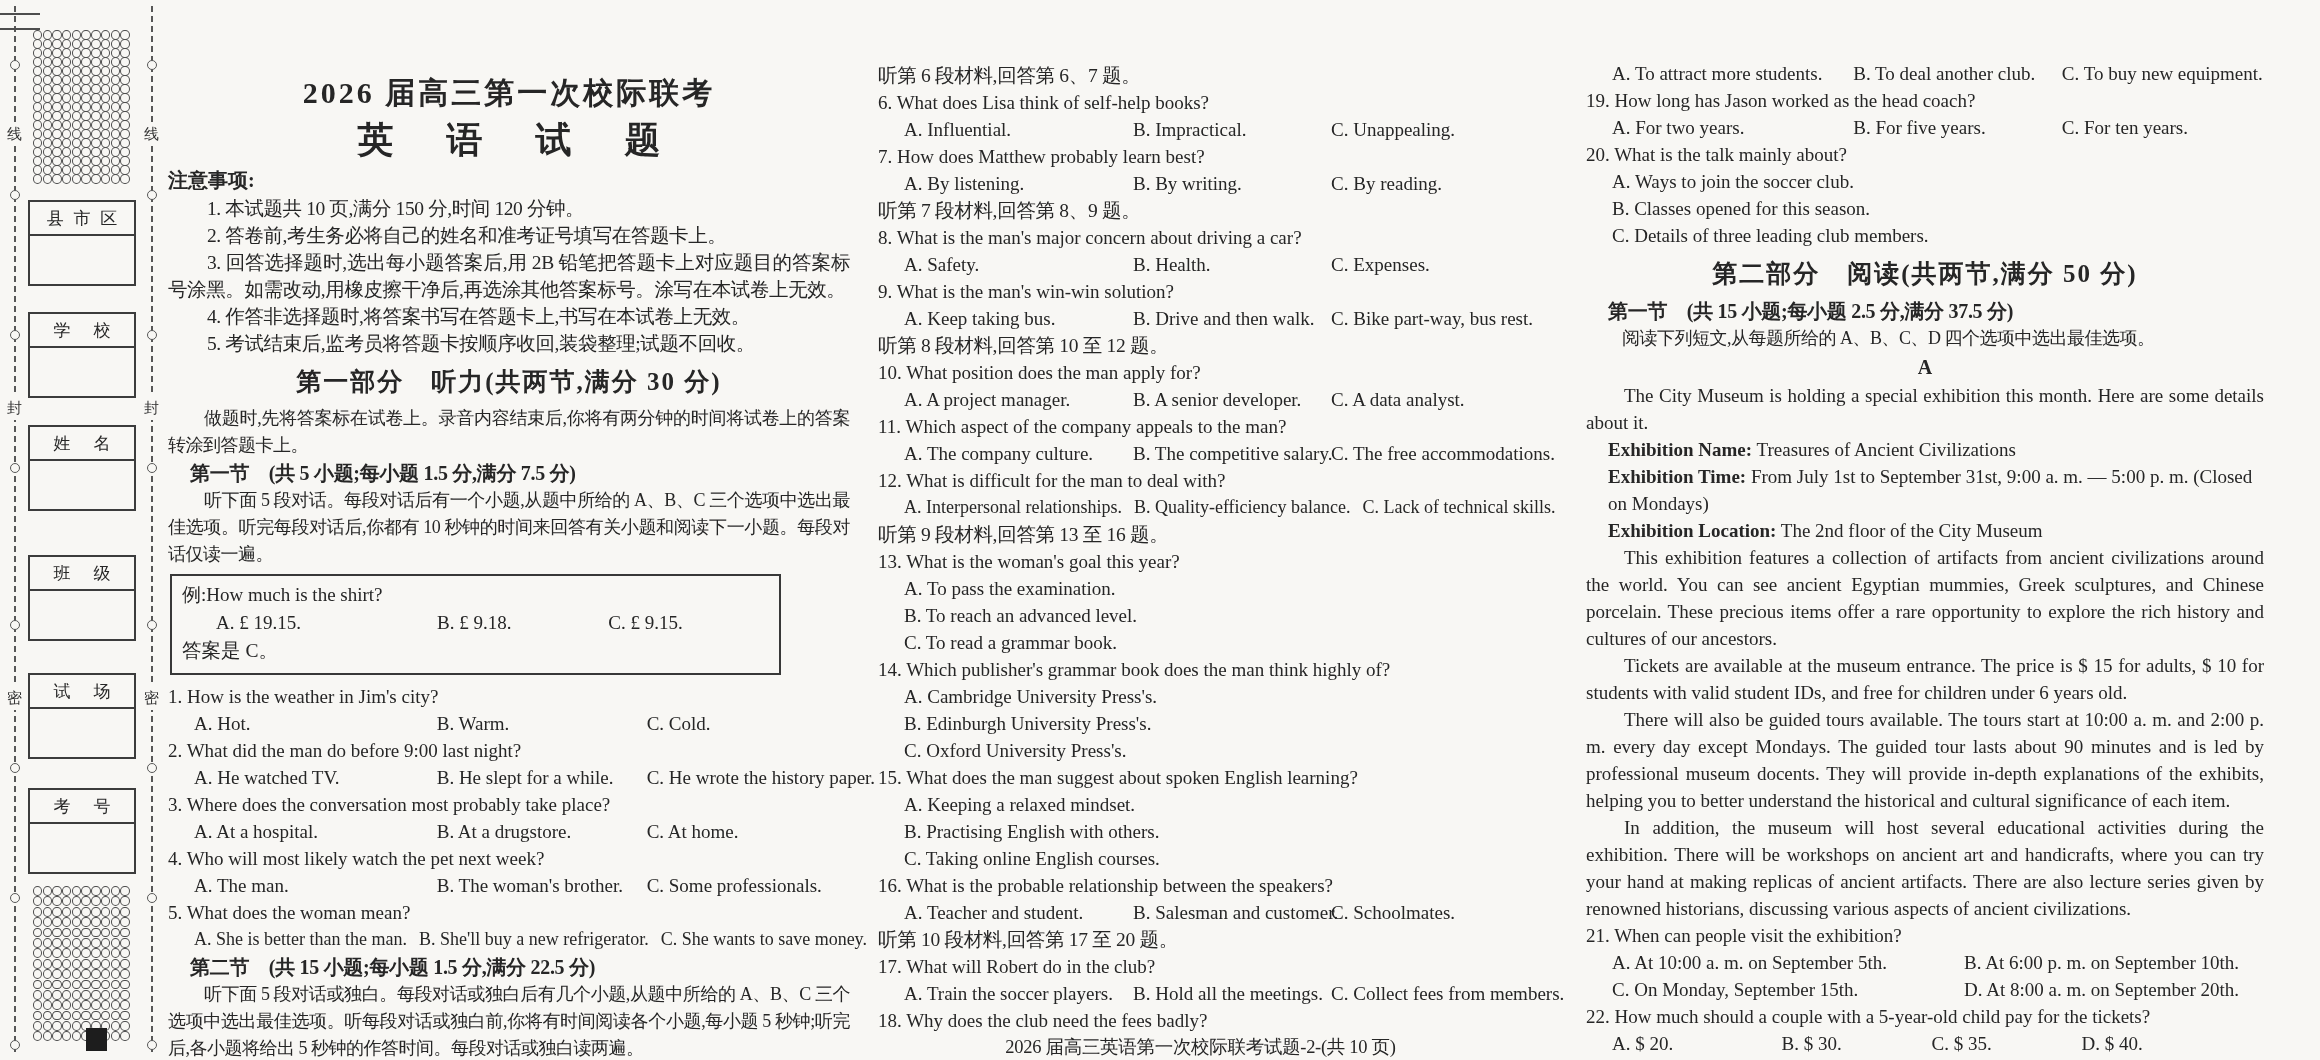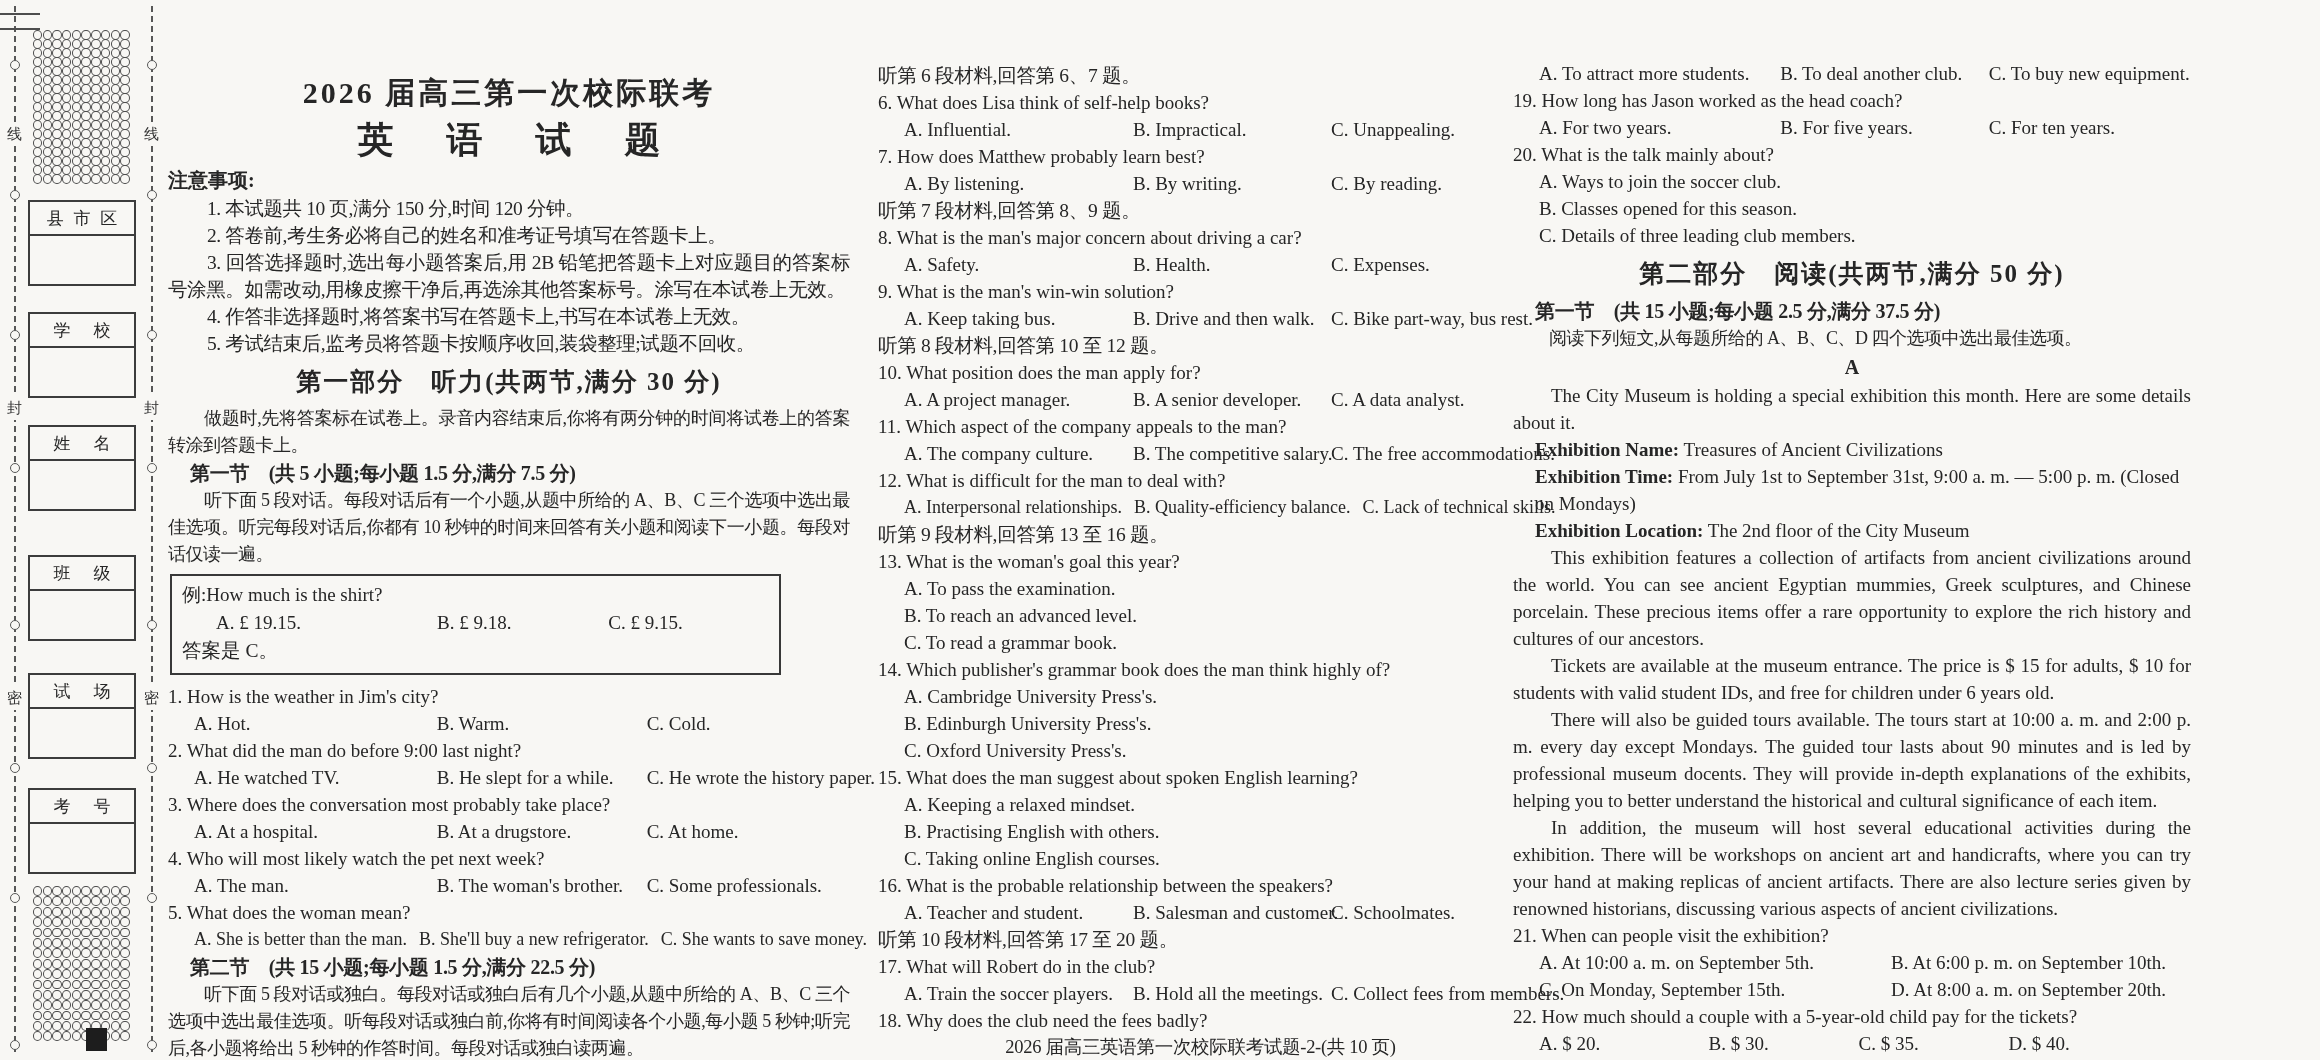--- a/index.html
+++ b/index.html
@@ -1,21 +1,21 @@
 <!DOCTYPE html>
 <html><head>
 <meta charset="utf-8">
 <style>
   html,body{margin:0;padding:0;background:#e9e8e5;}
   .page{position:relative;width:2320px;height:1060px;background:#f8f7f4;overflow:hidden;
         font-family:"Liberation Serif","DejaVu Serif",serif;color:#262626;}
   .col{position:absolute;display:flex;flex-direction:column;}
   #col1{left:168px;top:54px;width:682px;height:966px;}
   #col2{left:878px;top:62px;width:645px;height:962px;}
-  #col3{left:1513px;top:60px;width:678px;height:964px;}
+  #col3{left:1586px;top:60px;width:678px;height:964px;}
 
   .title-line.t1{font-size:30px;font-weight:700;text-align:center;letter-spacing:3px;line-height:42px;margin-top:18px;}
   .title-line.t2{font-size:36px;font-weight:700;text-align:center;letter-spacing:22px;text-indent:22px;line-height:52px;}
   .noticehead{font-size:20px;font-weight:700;line-height:29px;}
   .note{font-size:19.5px;line-height:27px;text-indent:2em;text-align:justify;letter-spacing:-0.4px;}
   .h1c{font-size:25px;font-weight:700;text-align:center;line-height:38px;margin:6px 0 4px;letter-spacing:2px;}
   .h2l{font-size:20px;font-weight:700;line-height:28px;text-indent:1.1em;letter-spacing:-0.3px;}
   .para{font-size:18px;line-height:27px;text-indent:2em;text-align:justify;letter-spacing:-0.5px;}
   .material{font-size:19.5px;line-height:27px;letter-spacing:-0.3px;}
   .qline{font-size:19px;line-height:27px;}

